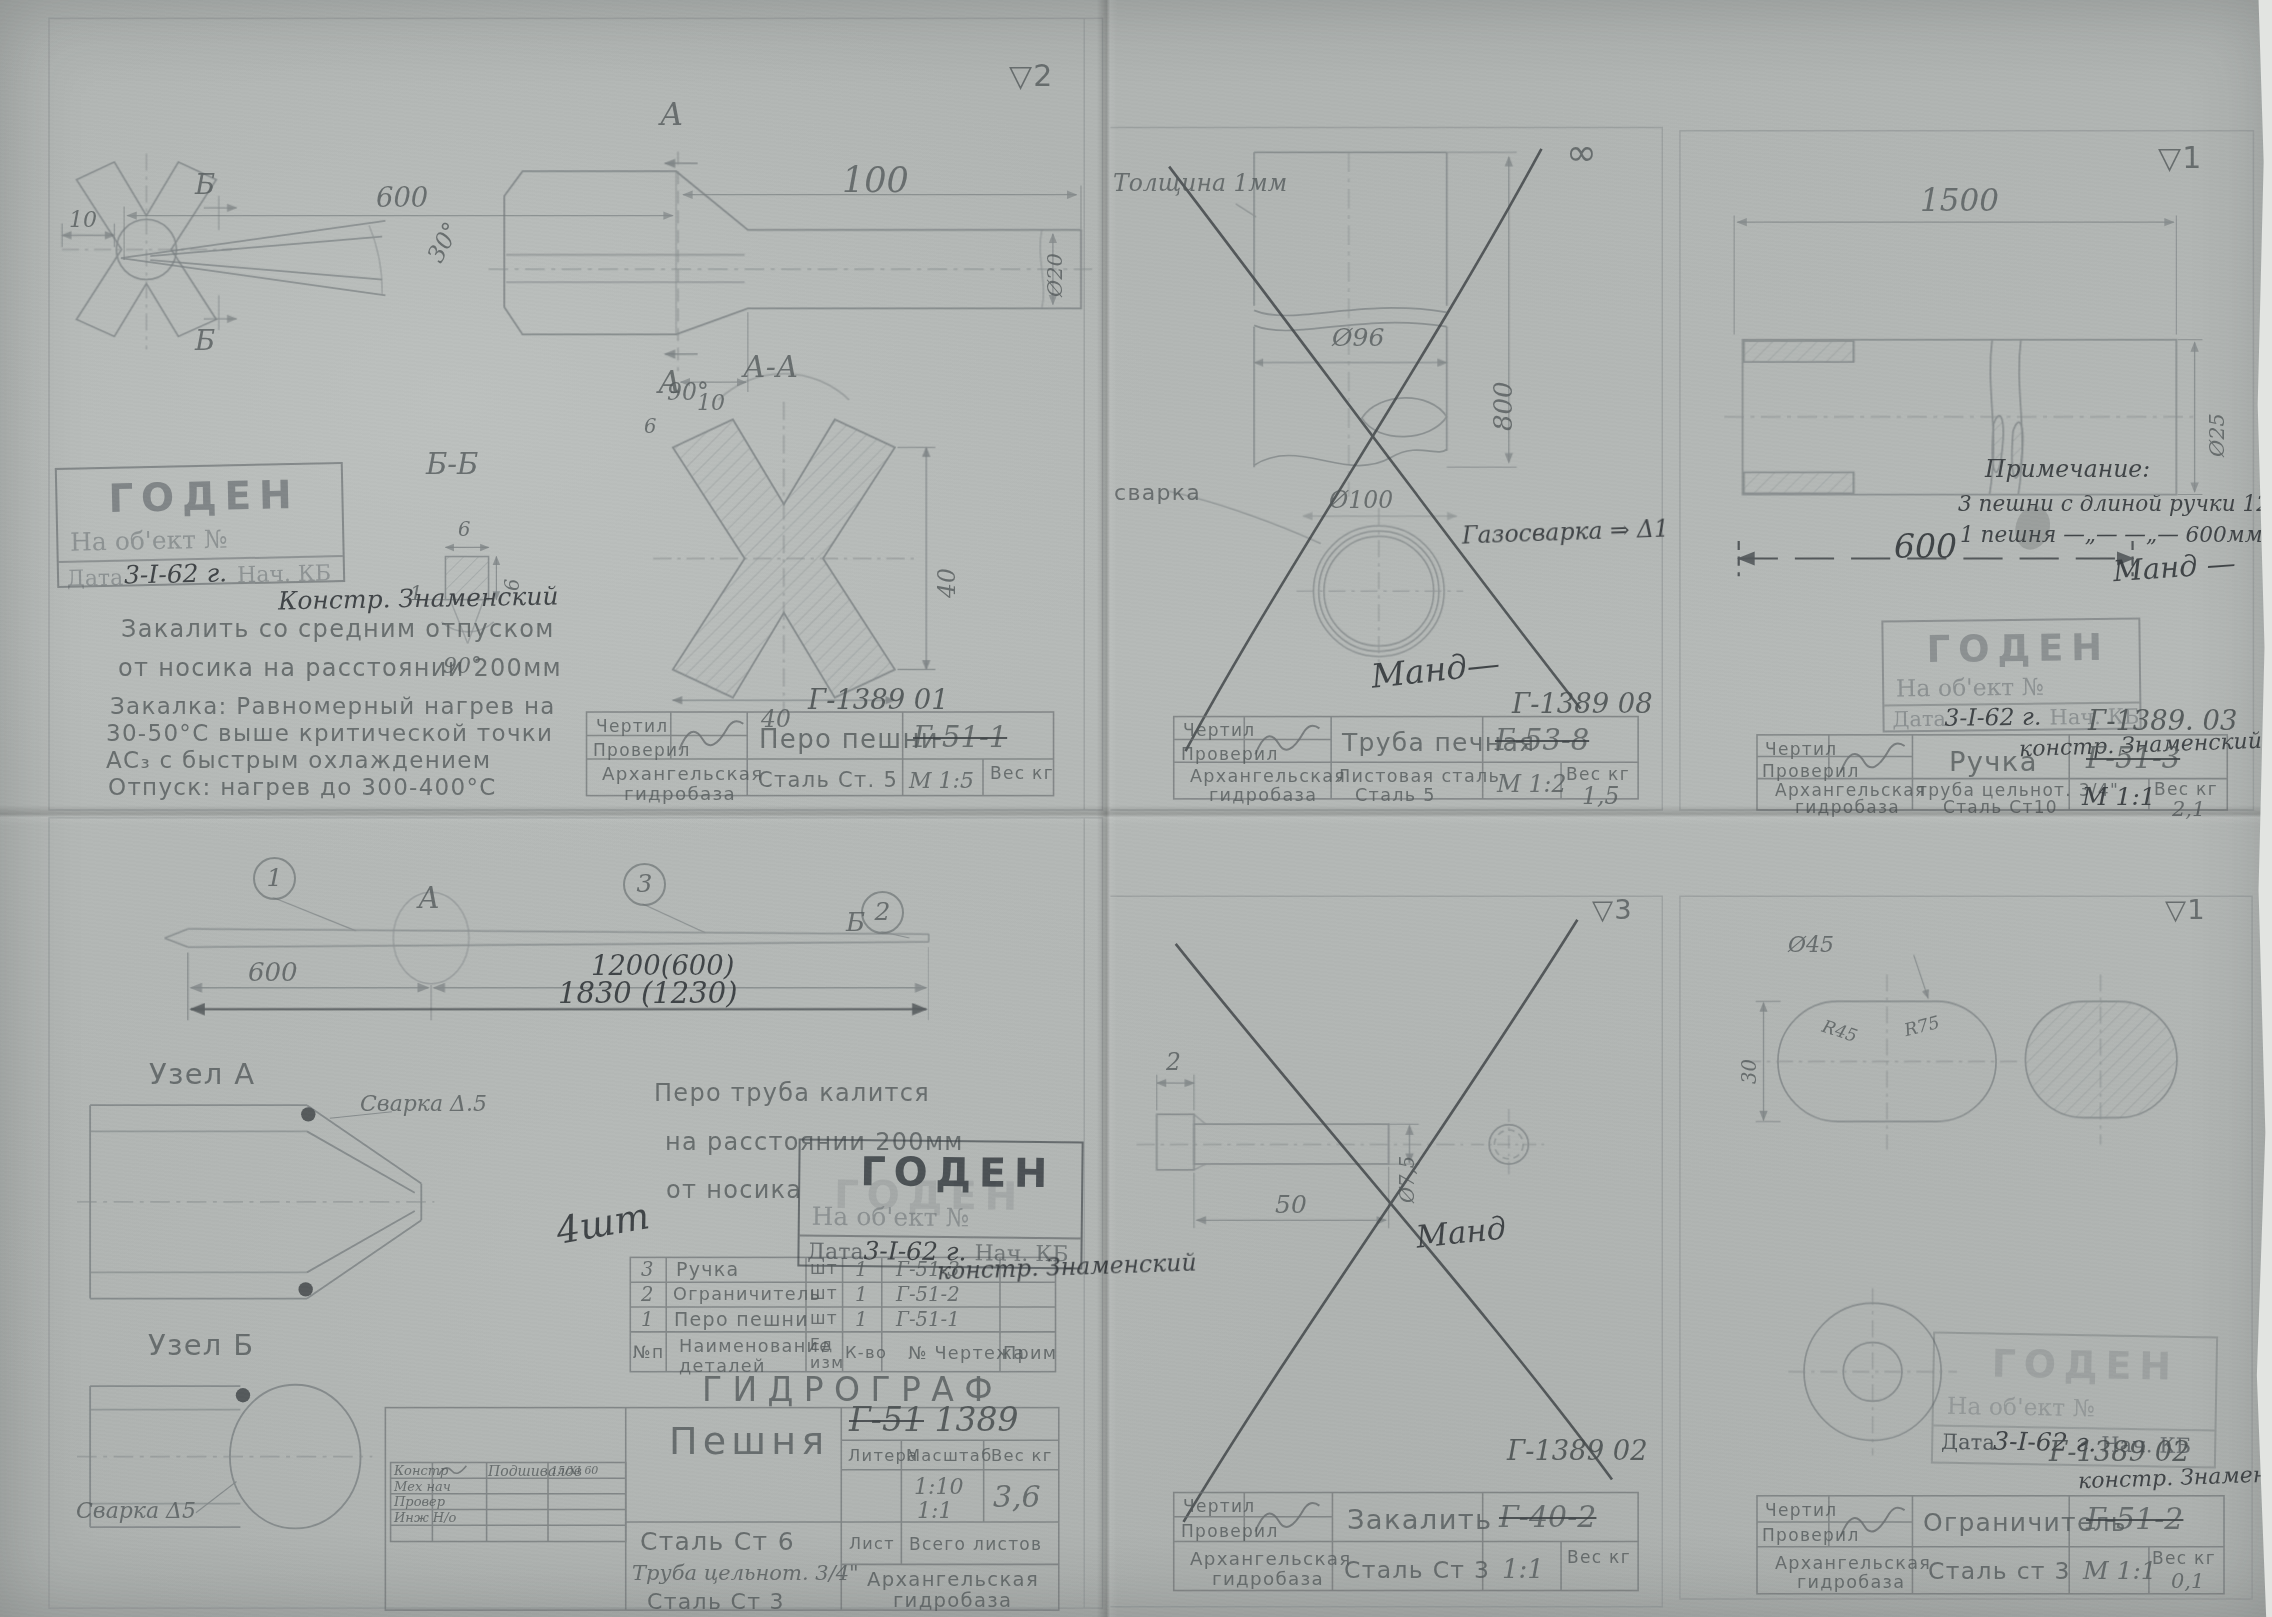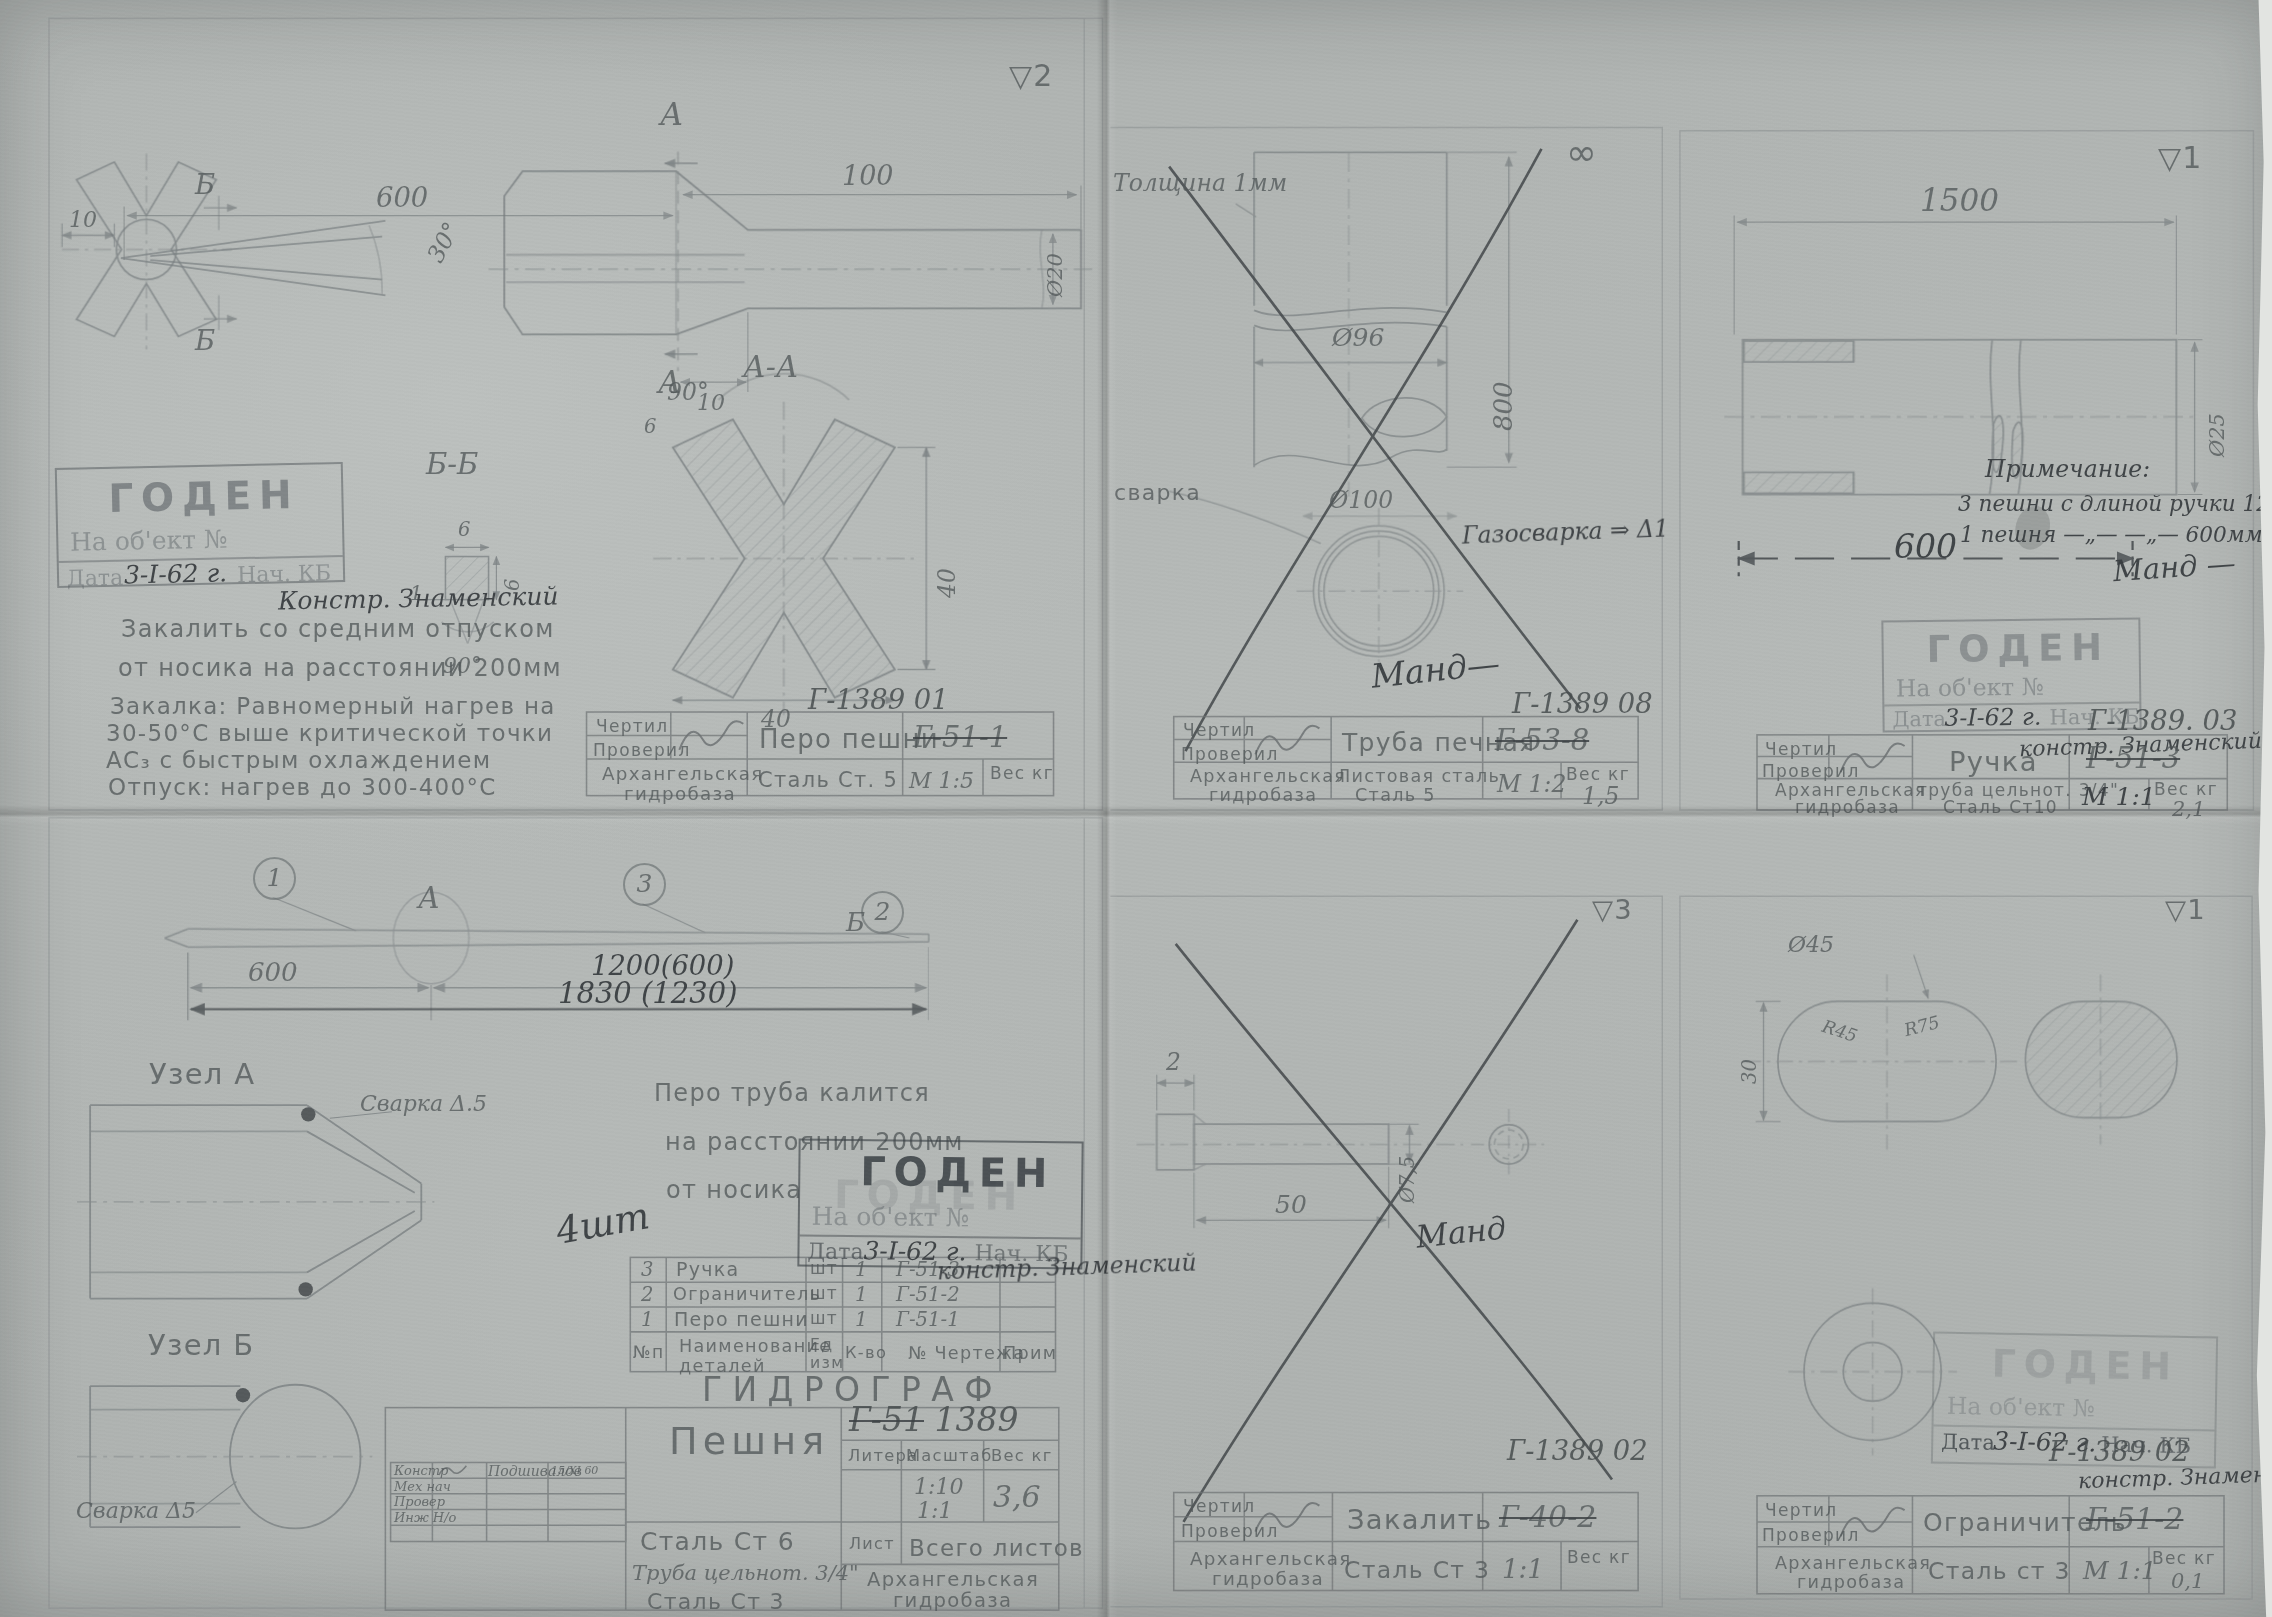--- a/index.html
+++ b/index.html
@@ -338,21 +338,21 @@
     <line x1="2800" y1="2290" x2="2800" y2="2368"></line>
     <line x1="2928" y1="2290" x2="2928" y2="2440"></line>
     <line x1="3168" y1="2290" x2="3168" y2="2440"></line>
     <line x1="3290" y1="2368" x2="3290" y2="2440"></line>
     <path d="M2818,2352 q18,-46 36,-16 q14,24 38,-18 q10,-16 24,-6" stroke="#4a4f52" stroke-width="3" opacity="0.8"></path>
   </g>
 </svg>
 
 <div class="lbl print pencil" style="left:1009px;top:60px;font-size:30px">▽2</div>
 <div class="lbl hand pencil" style="left:376px;top:184px;font-size:27.4px">600</div>
-<div class="lbl hand pencil" style="left:842px;top:162px;font-size:27px">100</div>
+<div class="lbl hand pencil" style="left:842px;top:162px;font-size:35px">100</div>
 <div class="lbl hand pencil" style="left:660px;top:98px;font-size:31px">А</div>
 <div class="lbl hand pencil" style="left:658px;top:366px;font-size:31px">А</div>
 <div class="lbl hand pencil" style="left:195px;top:171px;font-size:27.4px">Б</div>
 <div class="lbl hand pencil" style="left:195px;top:327px;font-size:27.4px">Б</div>
 <div class="lbl hand pencil" style="left:69px;top:208px;font-size:22px">10</div>
 <div class="lbl hand pencil" style="left:423px;top:230px;font-size:23.5px;transform:rotate(-62deg)">30°</div>
 <div class="lbl hand pencil" style="left:697px;top:391px;font-size:22px">10</div>
 <div class="lbl hand pencil r90" style="left:1044px;top:297px;font-size:21px">Ø20</div>
 <div class="lbl hand pencil" style="left:426px;top:449px;font-size:29px">Б-Б</div>
 <div class="lbl hand pencil" style="left:458px;top:520px;font-size:19.6px">6</div>
@@ -502,21 +502,21 @@
 <div class="lbl print pencil" style="left:848px;top:1447px;font-size:16.3px">Литера</div>
 <div class="lbl print pencil" style="left:906px;top:1447px;font-size:16.3px">Масштаб</div>
 <div class="lbl print pencil" style="left:991px;top:1447px;font-size:16.3px">Вес кг</div>
 <div class="lbl hand pencil" style="left:914px;top:1475px;font-size:22px">1:10</div>
 <div class="lbl hand pencil" style="left:917px;top:1499px;font-size:22px">1:1</div>
 <div class="lbl hand pencil" style="left:993px;top:1481px;font-size:30px">3,6</div>
 <div class="lbl print pencil" style="left:640px;top:1529px;font-size:25px">Сталь Ст 6</div>
 <div class="lbl hand pencil" style="left:632px;top:1562px;font-size:21px">Труба цельнот. 3/4"</div>
 <div class="lbl print pencil" style="left:647px;top:1590px;font-size:22px">Сталь Ст 3</div>
 <div class="lbl print pencil" style="left:849px;top:1536px;font-size:16px">Лист</div>
-<div class="lbl print pencil" style="left:909px;top:1536px;font-size:23px">Всего листов</div>
+<div class="lbl print pencil" style="left:909px;top:1536px;font-size:17px">Всего листов</div>
 <div class="lbl print pencil" style="left:867px;top:1570px;font-size:19.6px">Архангельская</div>
 <div class="lbl print pencil" style="left:893px;top:1591px;font-size:19.6px">гидробаза</div>
 <div class="lbl hand pencil" style="left:394px;top:1464px;font-size:13px">Констр</div>
 <div class="lbl hand pencil" style="left:488px;top:1464px;font-size:14px">Подшивалов</div>
 <div class="lbl hand pencil" style="left:551px;top:1465px;font-size:11px">15/XI 60</div>
 <div class="lbl hand pencil" style="left:394px;top:1480px;font-size:13px">Мех нач</div>
 <div class="lbl hand pencil" style="left:394px;top:1495px;font-size:13px">Провер</div>
 <div class="lbl hand pencil" style="left:394px;top:1511px;font-size:13px">Инж Н/о</div>
 
 <div class="lbl print pencil" style="left:1592px;top:896px;font-size:27.4px">▽3</div>

